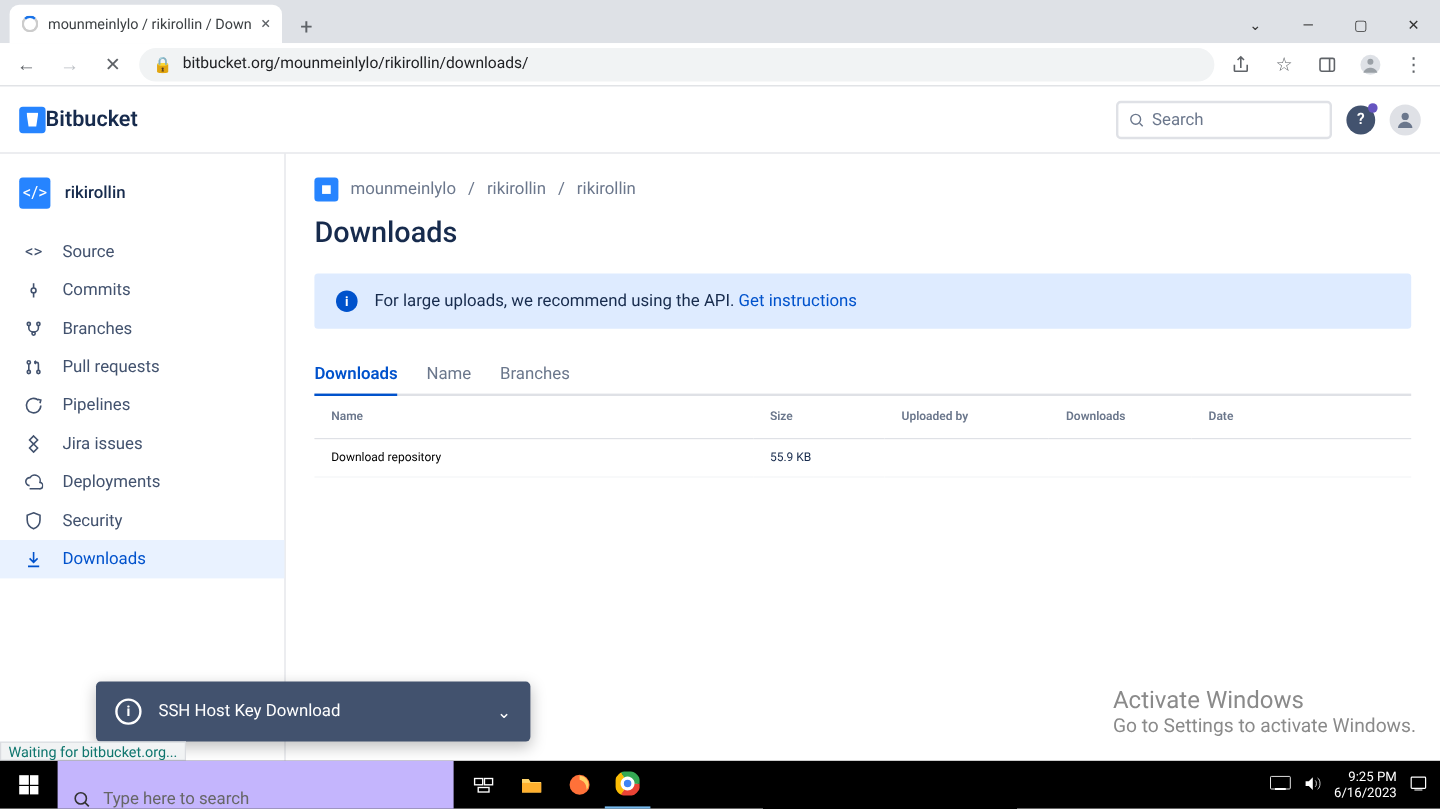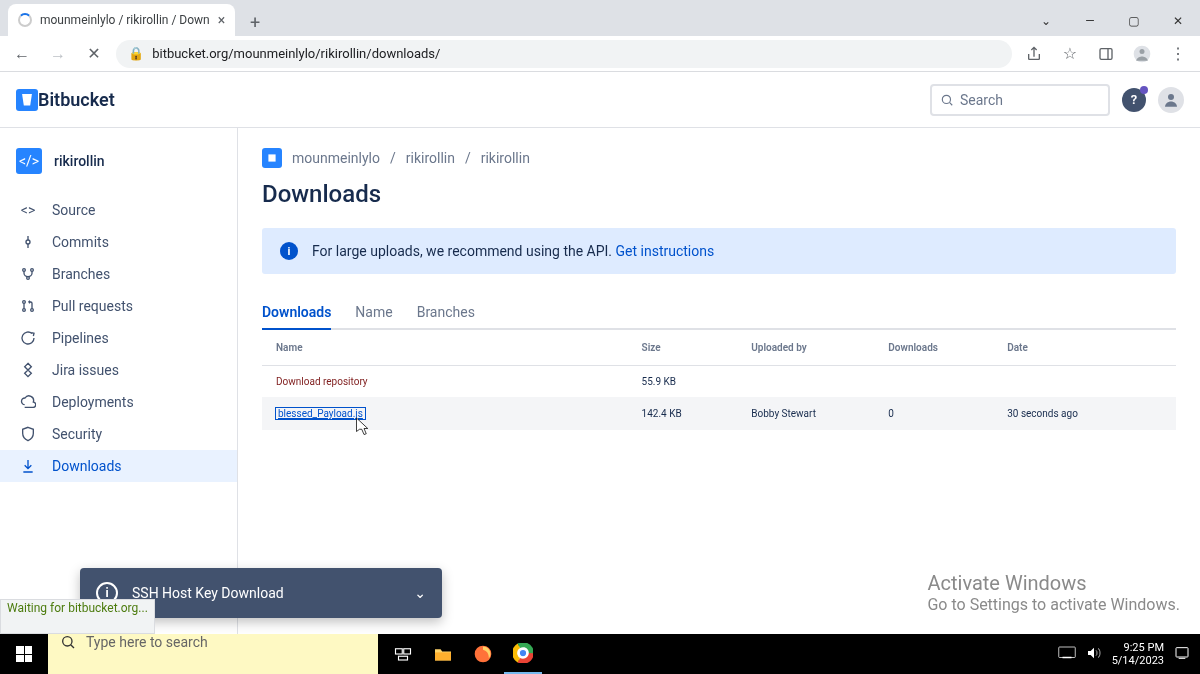--- a/index.html
+++ b/index.html
@@ -68,28 +68,28 @@
 .ssh-banner { position:absolute; left: 80px; bottom: 56px; width: 362px; background:#42526e; color:#fff; border-radius:4px; padding: 14px 16px; display:flex; align-items:center; gap:14px; font-size:14px; box-shadow: 0 4px 12px rgba(0,0,0,.25); }
 .ssh-icn { width:22px; height:22px; border-radius:50%; border:2px solid #fff; display:flex; align-items:center; justify-content:center; font-size:12px; font-weight:700; }
 .ssh-chev { margin-left:auto; }
 
 
 .activate { position:absolute; right: 20px; bottom: 60px; text-align:left; color:#8a8a8a; pointer-events:none; }
 .activate .big { font-size: 20px; }
 .activate .small { font-size: 16px; }
 
 
-.statusbar { position:absolute; left:0; bottom:40px; height: 35px; background:#f1f3f4; border:1px solid #dadce0; padding:1px 6px; font-size:12px; color:#4d7c0f; }
+.statusbar { position:absolute; left:0; bottom:40px; height: 16px; background:#f1f3f4; border:1px solid #dadce0; padding:1px 6px; font-size:12px; color:#0f766e; }
 
 
 .taskbar { position:absolute; bottom:0; left:0; right:0; height:40px; background:#000; display:flex; align-items:center; color:#fff; }
 .start { width:48px; height:40px; display:flex; align-items:center; justify-content:center; }
 .win-logo { width:16px; height:16px; display:grid; grid-template-columns:1fr 1fr; grid-template-rows:1fr 1fr; gap:1px; }
 .win-logo span { background:#fff; }
-.searchbox { height:40px; width: 330px; background:#fef9c3; display:flex; align-items:flex-start; padding: 0 12px; gap:10px; color:#666; font-size:14px; }
+.searchbox { height:40px; width: 330px; background:#c4b5fd; display:flex; align-items:flex-end; padding: 0 12px; gap:10px; color:#666; font-size:14px; }
 .task-icons { display:flex; align-items:center; gap:2px; margin-left:6px; }
 .task-icons .ti { width:38px; height:40px; display:flex; align-items:center; justify-content:center; font-size:18px; }
 .ti.active { border-bottom: 2px solid #76b9ed; }
 .tray { margin-left:auto; display:flex; align-items:center; gap:10px; padding-right: 10px; font-size:11px; }
 .clock { text-align:right; line-height:1.2; }
 </style>
 </head>
 <body>
 
 <div class="titlebar">
@@ -279,37 +279,25 @@
           <tr>
         <th style="width:40%">Name</th>
         <th style="width:12%">Size</th>
         <th style="width:15%">Uploaded by</th>
         <th style="width:13%">Downloads</th>
         <th style="width:20%">Date</th>
       </tr>
         </thead>
       <tbody>
         <tr>
-          <td><span style="color:#7f1d1d">Download repository</span></td>
+          <td><span style="color:#000000">Download repository</span></td>
           <td>55.9 KB</td>
           <td></td>
           <td></td>
           <td></td>
-        </tr>
-        <tr class="hl">
-          <td style="position:relative">
-            <a class="file-link">blessed_Payload.js</a>
-            <svg class="cursor" style="left:90px;top:18px" width="18" height="22" viewBox="0 0 24 28">
-                <path d="M6 2v18l4-3h3l3 7 3-1-3-7h5z" fill="#fff" stroke="#000"></path>
-              </svg>
-          </td>
-          <td>142.4 KB</td>
-          <td>Bobby Stewart</td>
-          <td>0</td>
-          <td>30 seconds ago</td>
         </tr>
       </tbody>
     </table>
   </div>
 </div>
 
 <div class="ssh-banner">
   <div class="ssh-icn">i</div>
   <span>SSH Host Key Download</span>
   <span class="ssh-chev">⌄</span>
@@ -372,20 +360,20 @@
     <span><svg width="18" height="14" viewBox="0 0 24 18" fill="none" stroke="#fff">
           <rect x="1" y="1" width="22" height="14" rx="1"></rect>
           <line x1="6" y1="15" x2="18" y2="15" stroke-width="2"></line>
         </svg></span>
     <span><svg width="16" height="14" viewBox="0 0 24 20" fill="#fff">
           <path d="M3 7h4l5-5v16l-5-5H3z"></path>
           <path d="M15 6c2 1 2 7 0 8M18 3c4 2 4 12 0 14" fill="none" stroke="#fff"></path>
         </svg></span>
     <div class="clock">
       <div>9:25 PM</div>
-      <div>5/14/2023</div>
+      <div>6/16/2023</div>
     </div>
     <span><svg width="16" height="16" viewBox="0 0 24 24" fill="none" stroke="#fff" stroke-width="1.5">
           <rect x="3" y="4" width="18" height="14" rx="1"></rect>
           <path d="M7 20h10"></path>
         </svg></span>
   </div>
 </div>
 
 </body></html>

